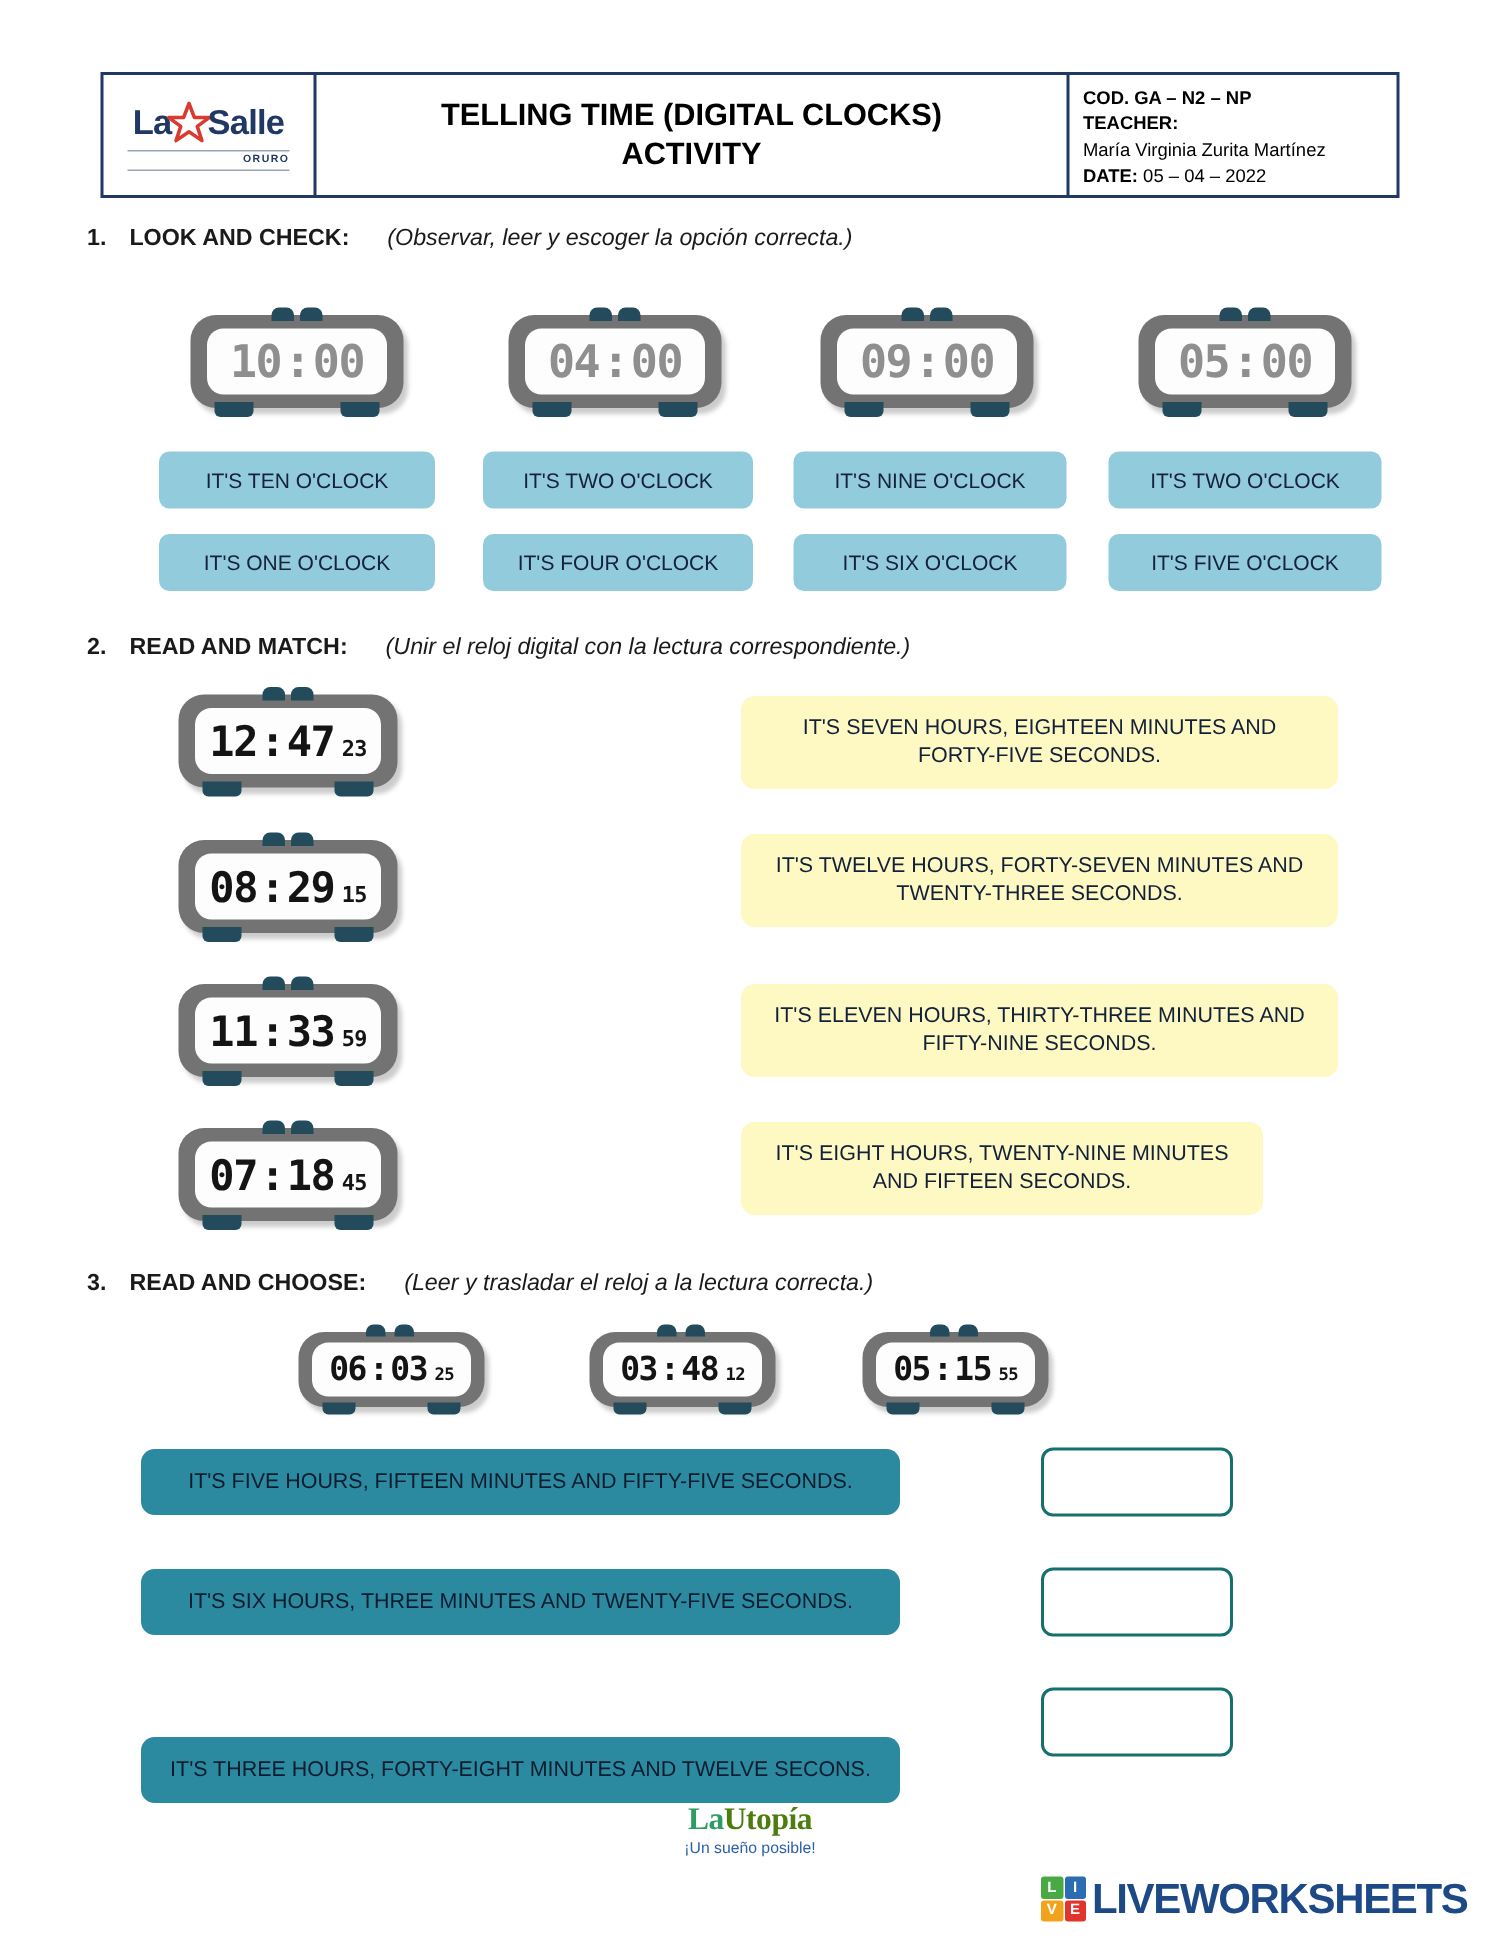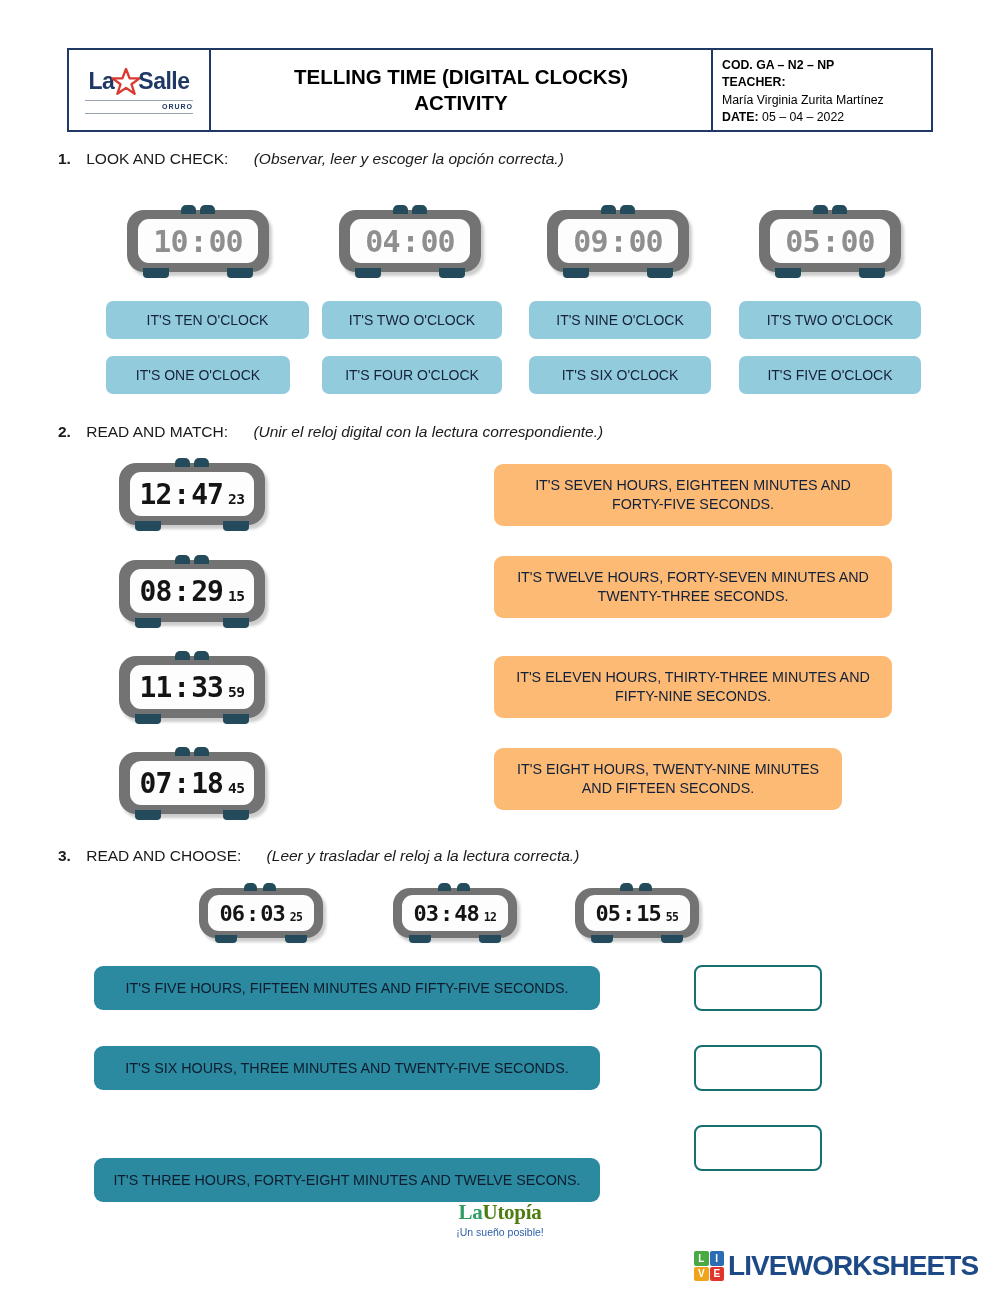--- a/index.html
+++ b/index.html
@@ -90,21 +90,21 @@
   .hdr-info-cell .b { font-weight: bold; }
 
   
   .section-head {
     position: absolute;
     left: 58px;
     font-size: 15.5px;
     white-space: nowrap;
   }
   .sec-num { font-weight: bold; }
-  .sec-title { font-weight: normal; margin-left: 11px; margin-top: 45px; }
+  .sec-title { font-weight: bold; margin-left: 11px; margin-top: 45px; }
   .sec-sub { font-style: italic; margin-left: 21px; font-weight: normal; }
 
   
   .clock {
     position: absolute;
     background: #737373;
     border-radius: 17px;
     box-shadow: 3px 4px 3px rgba(120,120,120,0.38);
   }
   .clock .foot {
@@ -174,21 +174,21 @@
     display: flex;
     align-items: center;
     justify-content: center;
     text-align: center;
     font-size: 14px;
     color: #16213a;
     padding: 4px 8px;
   }
   .match-box {
     position: absolute;
-    background: #fdba74;
+    background: #fef9c3;
     border-radius: 9px;
     display: flex;
     align-items: center;
     justify-content: center;
     text-align: center;
     font-size: 14.3px;
     line-height: 1.36;
     color: #12203a;
     padding: 6px 14px;
   }
@@ -360,21 +360,21 @@
     <div class="clk-time">
       <span>05</span>
       <span class="clk-sep">:</span>
       <span>00</span>
     </div>
   </div>
   <div class="foot l"></div>
   <div class="foot r"></div>
 </div>
 
-<div class="opt-box" style="left:106px; top:301px; width:203px; height:38px">IT'S TEN O'CLOCK</div>
+<div class="opt-box" style="left:106px; top:301px; width:184px; height:38px">IT'S TEN O'CLOCK</div>
 <div class="opt-box" style="left:322px; top:301px; width:180px; height:38px">IT'S TWO O'CLOCK</div>
 <div class="opt-box" style="left:529px; top:301px; width:182px; height:38px">IT'S NINE O'CLOCK</div>
 <div class="opt-box" style="left:739px; top:301px; width:182px; height:38px">IT'S TWO O'CLOCK</div>
 
 <div class="opt-box" style="left:106px; top:356px; width:184px; height:38px">IT'S ONE O'CLOCK</div>
 <div class="opt-box" style="left:322px; top:356px; width:180px; height:38px">IT'S FOUR O'CLOCK</div>
 <div class="opt-box" style="left:529px; top:356px; width:182px; height:38px">IT'S SIX O'CLOCK</div>
 <div class="opt-box" style="left:739px; top:356px; width:182px; height:38px">IT'S FIVE O'CLOCK</div>
 
 <div class="section-head" style="top:423px">

